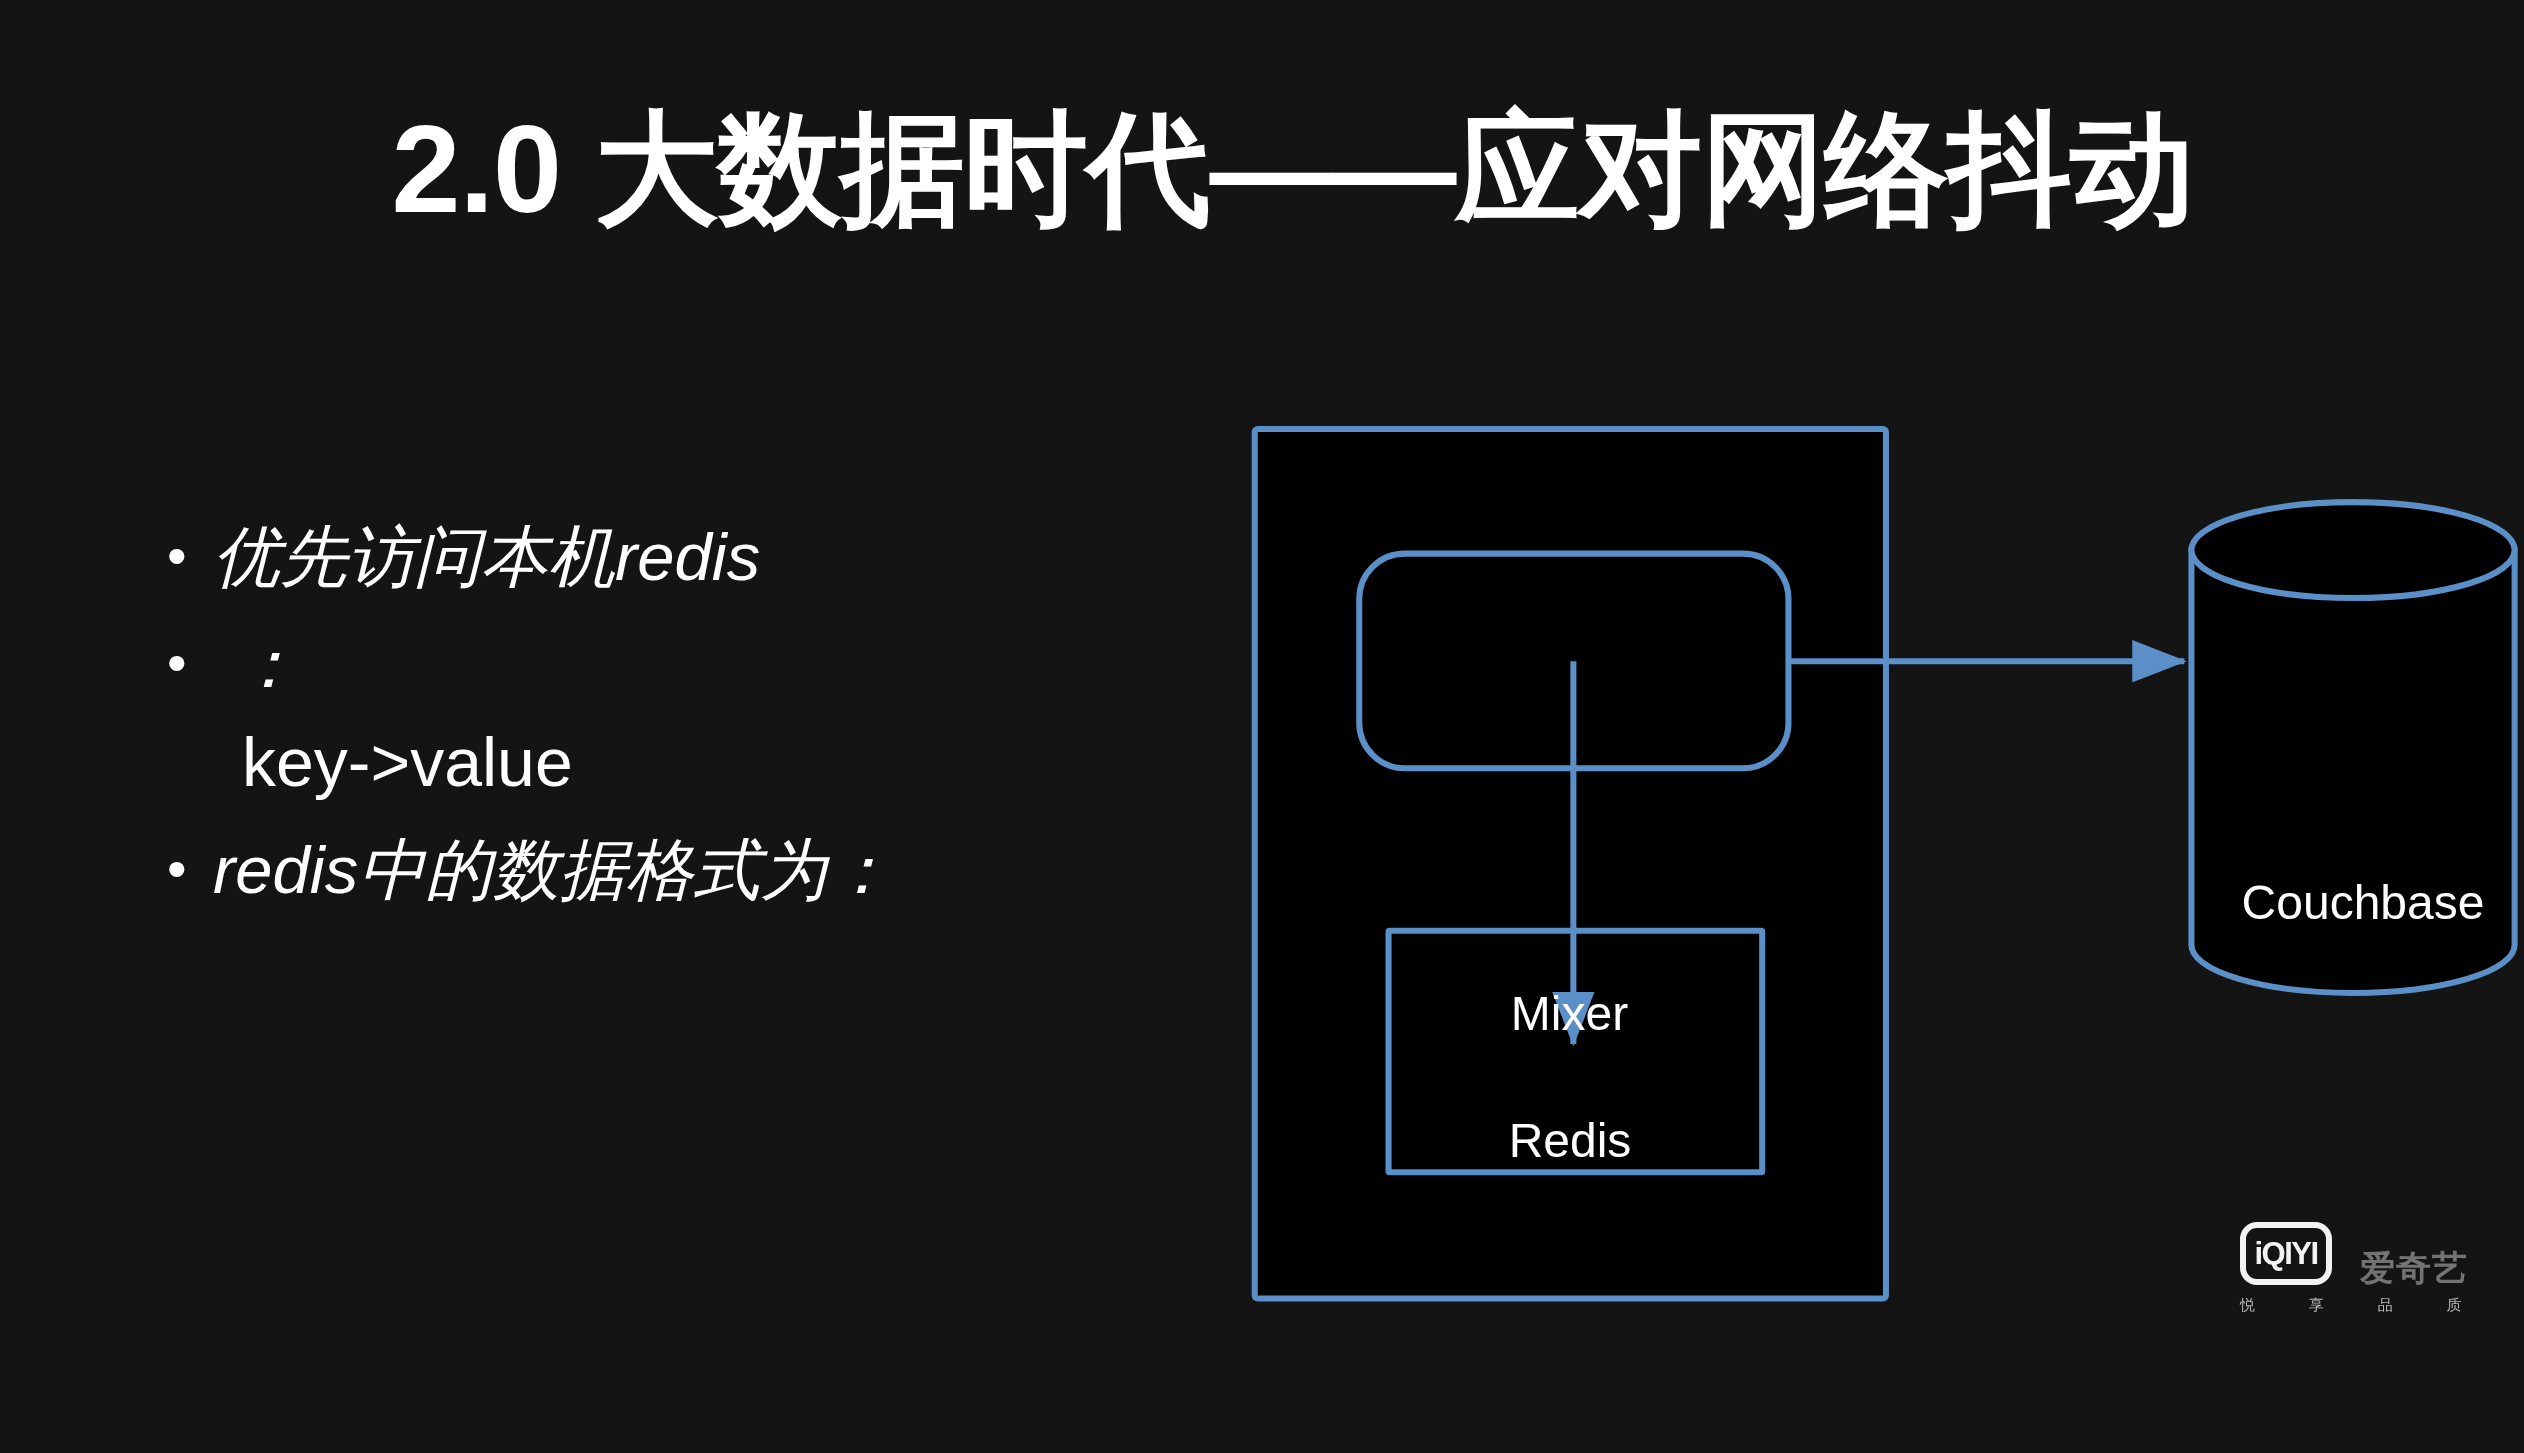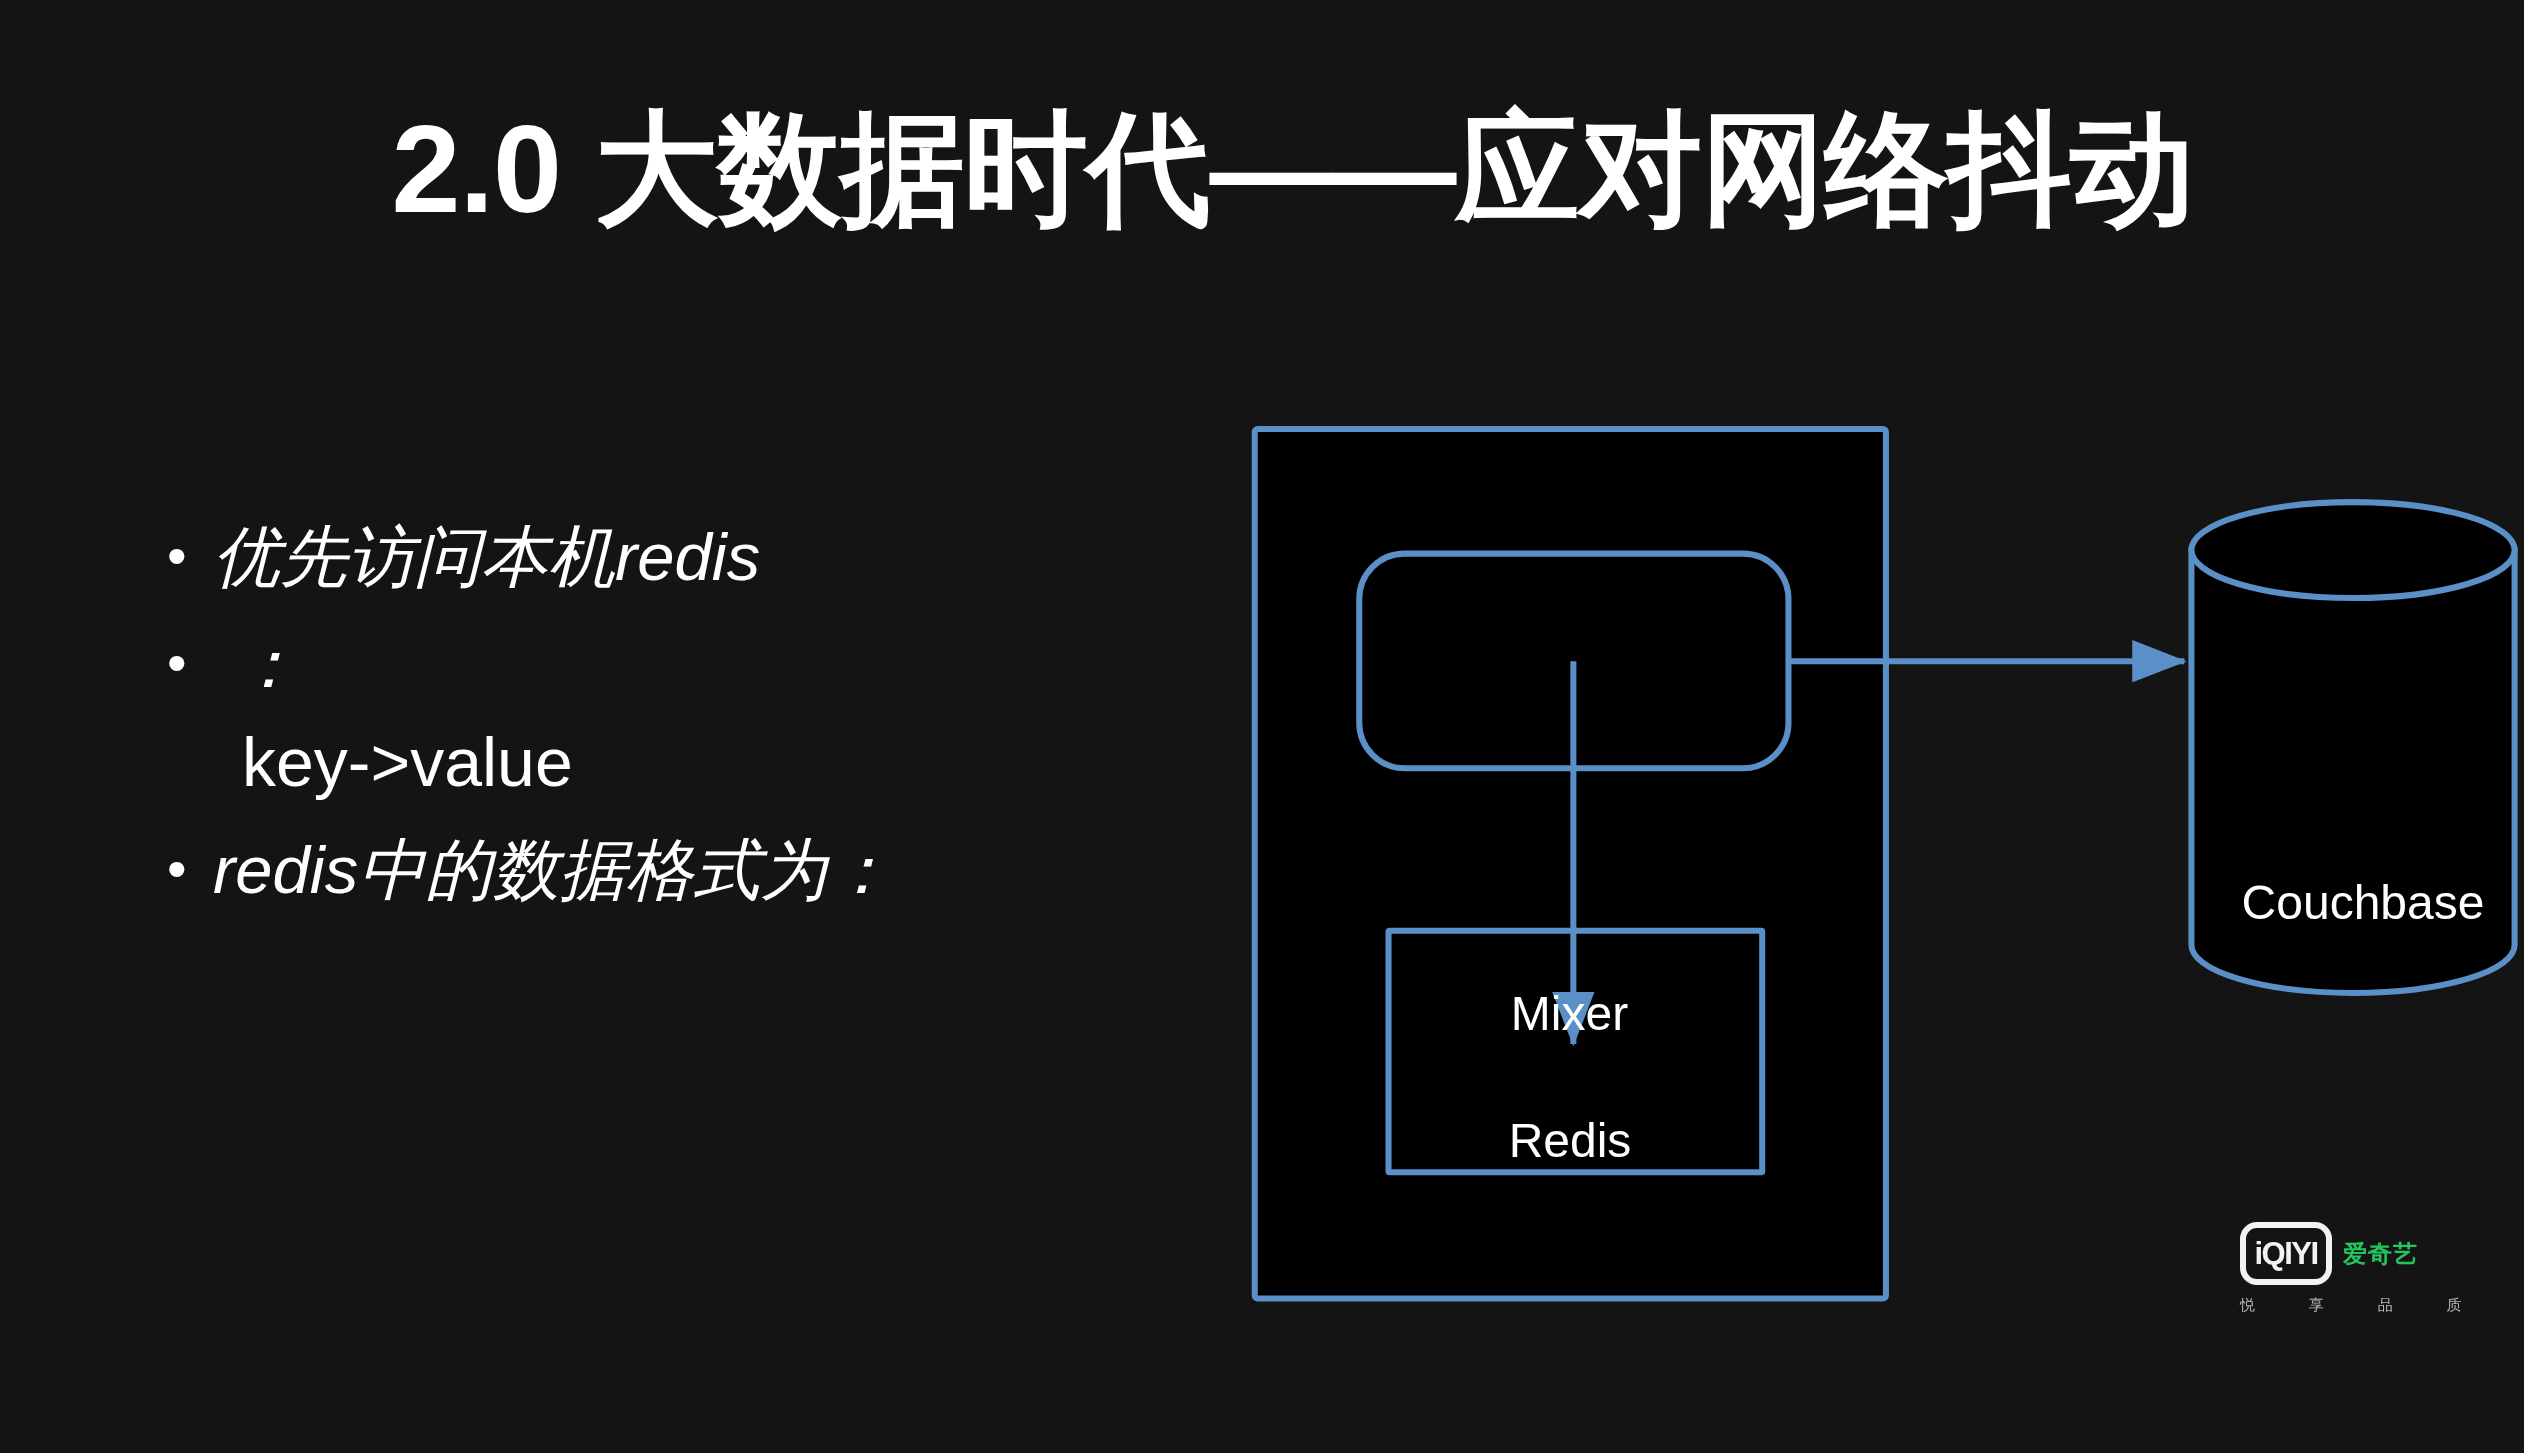--- a/index.html
+++ b/index.html
@@ -95,44 +95,44 @@
   
   #logo {
     position: absolute;
     left: 2240px;
     top: 1222px;
     width: 237px;
     height: 126px;
   }
   #logo-row {
     display: flex;
-    align-items: center;
-    gap: 11px;
+    align-items: flex-end;
+    gap: 28px;
   }
   #logo-mark {
     width: 92px;
     height: 63px;
     border: 6.6px solid #f2f2f2;
     border-radius: 17px;
     display: flex;
     align-items: center;
     justify-content: center;
     box-sizing: border-box;
   }
   #logo-mark-text {
     font-size: 31px;
     font-weight: bold;
     letter-spacing: -1.5px;
     color: #f2f2f2;
     line-height: 1;
   }
   #logo-cn {
-    font-size: 24px;
+    font-size: 35px;
     font-weight: bold;
-    color: #22c55e;
+    color: #737373;
     letter-spacing: 1px;
     line-height: 1;
   }
   #logo-tagline {
     margin-top: 11px;
     display: flex;
     justify-content: space-between;
     width: 222px;
     font-size: 15px;
     color: #b9b9b9;

